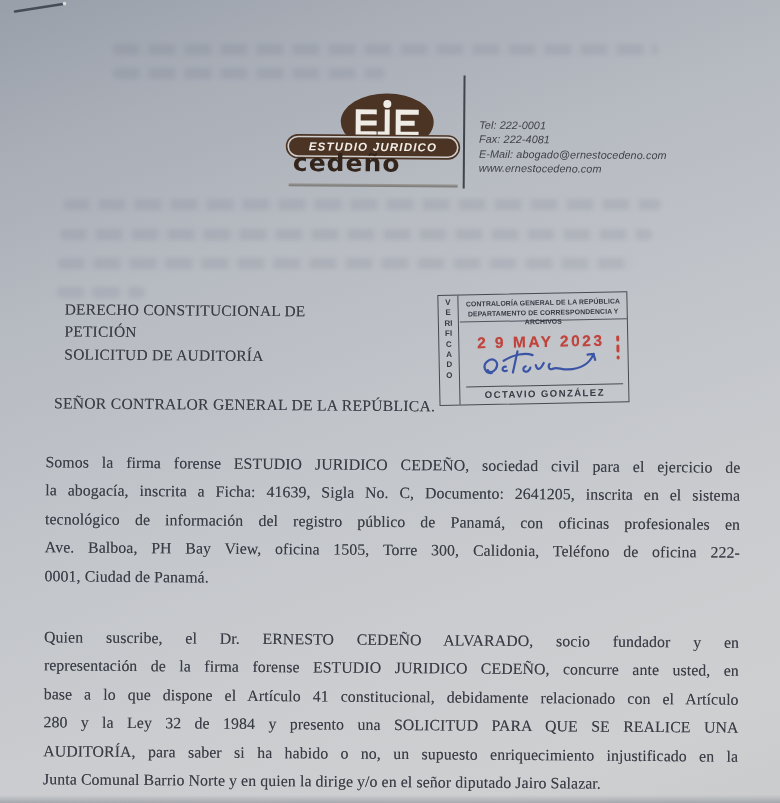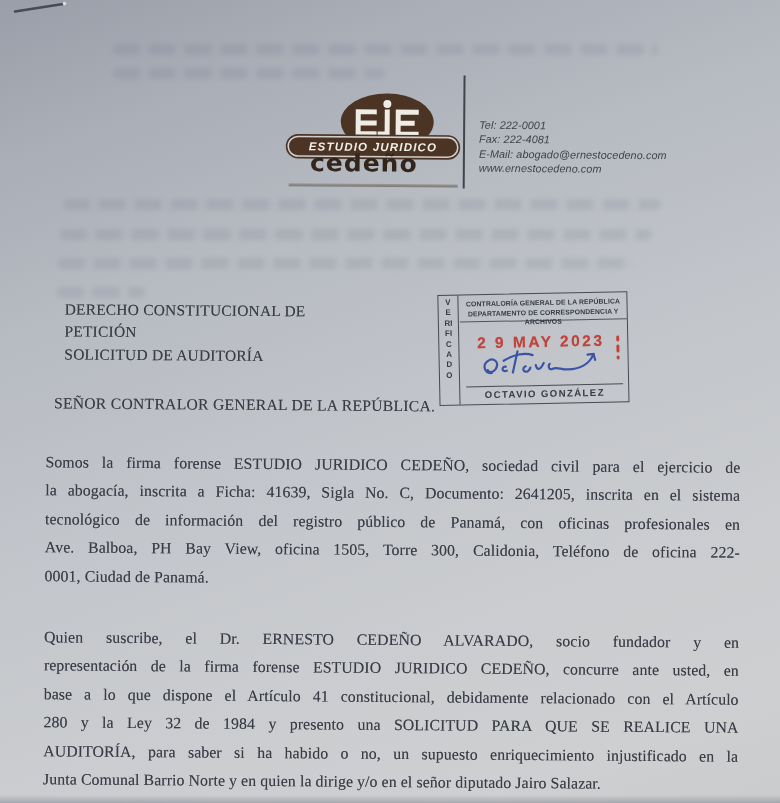--- a/index.html
+++ b/index.html
@@ -29,21 +29,21 @@
   
   .logo-oval { position:absolute; left:338px; top:93px; width:94px; height:58px; }
   .logo-band {
     position:absolute; left:287px; top:138px; width:168px; height:18px;
     background:#4c3425; border-radius:10px;
     box-shadow:0 0 0 1.6px #cfcecd, 0 0 0 3.2px #4c3425;
     color:#f1eee7; font-family:"Liberation Sans", sans-serif; font-weight:700; font-style:italic;
     font-size:11.5px; line-height:18px; text-align:center; letter-spacing:1.2px;
   }
   .firm-name {
-    position:absolute; left:278px; top:149px; width:168px; text-align:center;
+    position:absolute; left:291px; top:149px; width:168px; text-align:left;
     font-family:"DejaVu Sans", sans-serif; font-weight:700; font-size:25px; color:#33251b;
     letter-spacing:1px; transform:scaleY(0.95);
   }
   .logo-underline {
     position:absolute; left:287px; top:184px; width:169px; height:3px;
     background:linear-gradient(#9b9996,#7a7876);
   }
   .v-rule { position:absolute; left:461px; top:75px; width:2px; height:113px; background:#41444b; }
   .contact {
     position:absolute; left:477px; top:117px; width:190px;

